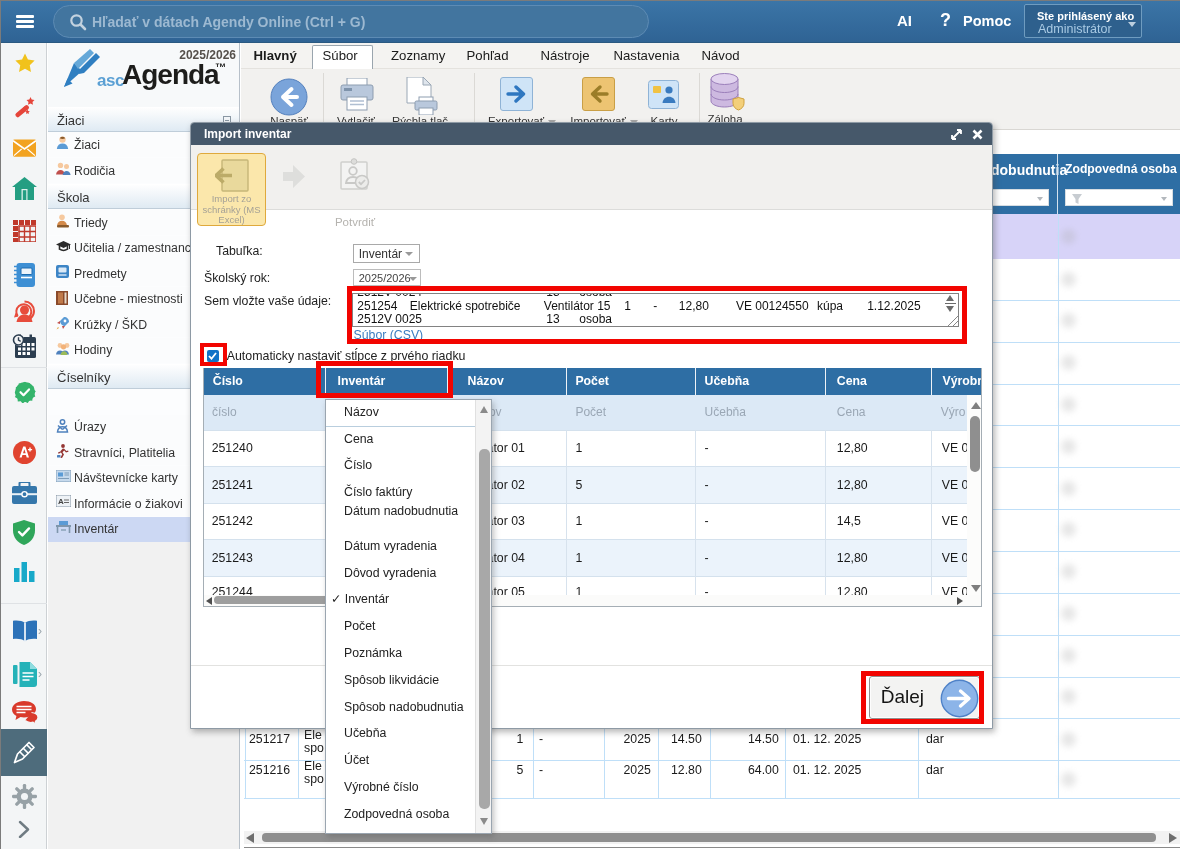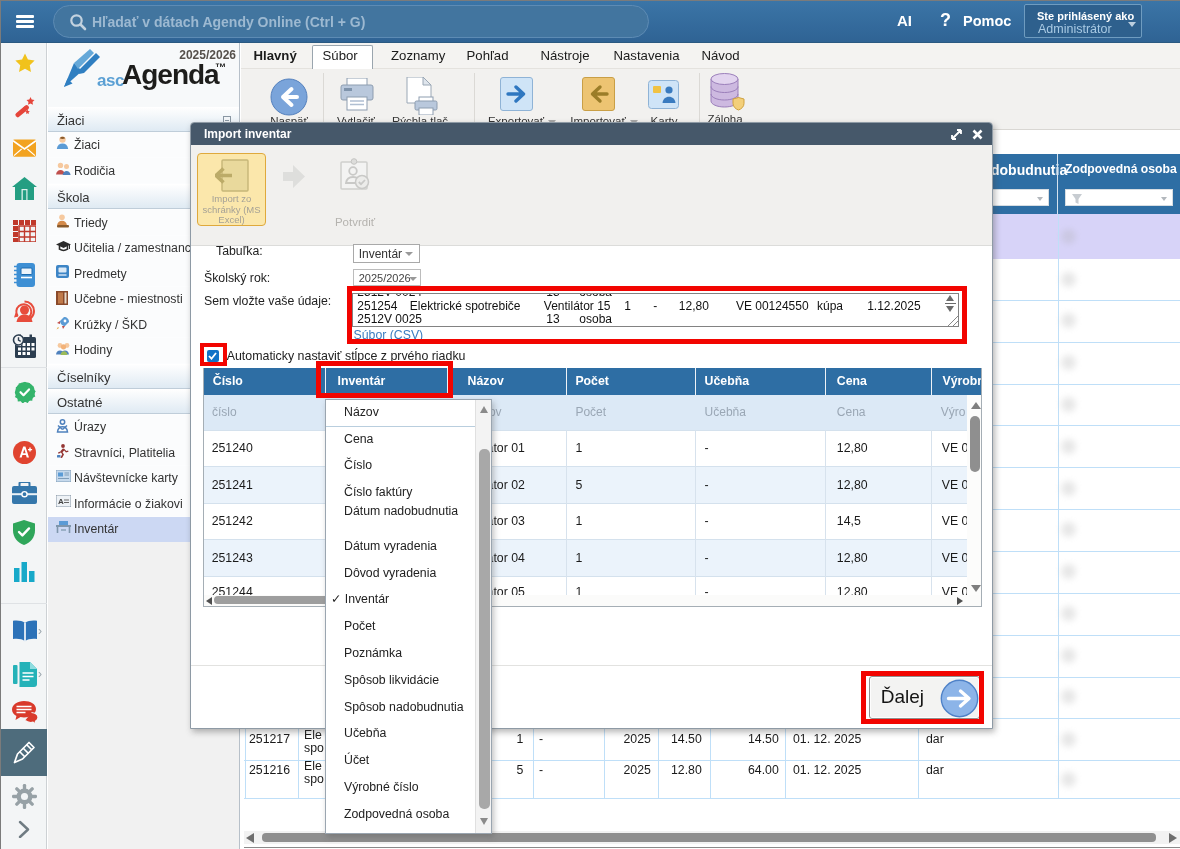--- a/index.html
+++ b/index.html
@@ -31,21 +31,21 @@
 .bgheadtxt{position:absolute;top:161px;font-size:14px;font-weight:bold;color:#fff;}
 .bgfilter{position:absolute;top:188px;height:17px;background:#fff;border:1px solid #d7dde2;}
 .bgcaret{position:absolute;top:6.5px;width:0;height:0;border-left:3.8px solid transparent;border-right:3.8px solid transparent;border-top:4.5px solid #b3b8bd;}
 .rowsep{position:absolute;height:1px;background:#bfdff8;}
 .fcirc{position:absolute;width:15px;height:15px;border-radius:50%;background:#ababab;opacity:.28;filter:blur(3px);}
 .btxt{position:absolute;font-size:12.3px;color:#1a1a1a;white-space:nowrap;}
 .bcol{position:absolute;width:1px;background:#bfdff8;}
 
 #modal{position:absolute;left:189px;top:121px;width:803px;height:607px;background:#fff;box-shadow:2px 3px 6px rgba(70,70,70,.4);border:1px solid #8e9aa5;border-radius:4px 4px 0 0;}
 #mtitle{position:absolute;left:0;top:0;width:801px;height:22px;background:#46586a;border-radius:3px 3px 0 0;}
-#mtoolbar{position:absolute;left:0;top:22px;width:801px;height:101px;background:#f1f0ee;border-bottom:1px solid #dcdcda;}
+#mtoolbar{position:absolute;left:0;top:22px;width:801px;height:65px;background:#f1f0ee;border-bottom:1px solid #dcdcda;}
 .flabel{position:absolute;left:13px;font-size:12.3px;color:#222;}
 .combo{position:absolute;background:#fff;border:1px solid #a9a9a9;font-size:12px;color:#333;}
 .combo .ctxt{position:absolute;left:5px;top:2px;}
 .ccaret{position:absolute;width:0;height:0;border-left:4px solid transparent;border-right:4px solid transparent;border-top:4px solid #999;}
 .redbox{position:absolute;border:5px solid #f20400;z-index:40;}
 .mfil{position:absolute;font-size:12px;color:#9aa7b5;white-space:nowrap;}
 .mcell{position:absolute;font-size:12.3px;color:#1a1a1a;white-space:nowrap;}
 .mrowsep{position:absolute;left:0;height:1px;background:#d4e1ed;}
 .mcolline{position:absolute;top:0;width:1px;background:#d7e2ed;}
 
@@ -311,23 +311,20 @@
           <circle cx="4" cy="3.5" r="2.4" fill="#f6c99f"></circle>
           <circle cx="11" cy="3.5" r="2.4" fill="#f6c99f"></circle>
           <circle cx="7.5" cy="4.8" r="2.6" fill="#f2b279"></circle>
           <path d="M0 12.5C.3 9.8 1.8 8.4 4 8.4c1 0 1.9.3 2.5.9.6-.6 1.5-.9 2.5-.9 2.2 0 3.7 1.4 4 4.1z" fill="#4f81bd"></path>
           <path d="M4.5 13c.3-2.5 1.6-3.8 3.5-3.8s3.2 1.3 3.5 3.8z" fill="#9bbb59"></path>
         </svg>
         <span>Hodiny</span>
       </div>
   <div class="nhead" style="top:320.5px;">
         <span>Číselníky</span>
-      </div>
-  <div class="nhead" style="top:346px;">
-        <span>Ostatné</span>
       </div>
   <div class="nitem" style="top:371.5px;">
         <svg width="13" height="14" viewBox="0 0 13 14">
           <g fill="none" stroke="#4f81bd" stroke-width="1.5">
             <circle cx="6.5" cy="3" r="2.2"></circle>
             <path d="M1.5 13c.4-3.4 2.2-5.2 5-5.2s4.6 1.8 5 5.2z"></path>
             <path d="M2 6.5l4.5 4M11 6.5l-4.5 4"></path>
           </g>
         </svg>
         <span>Úrazy</span>

